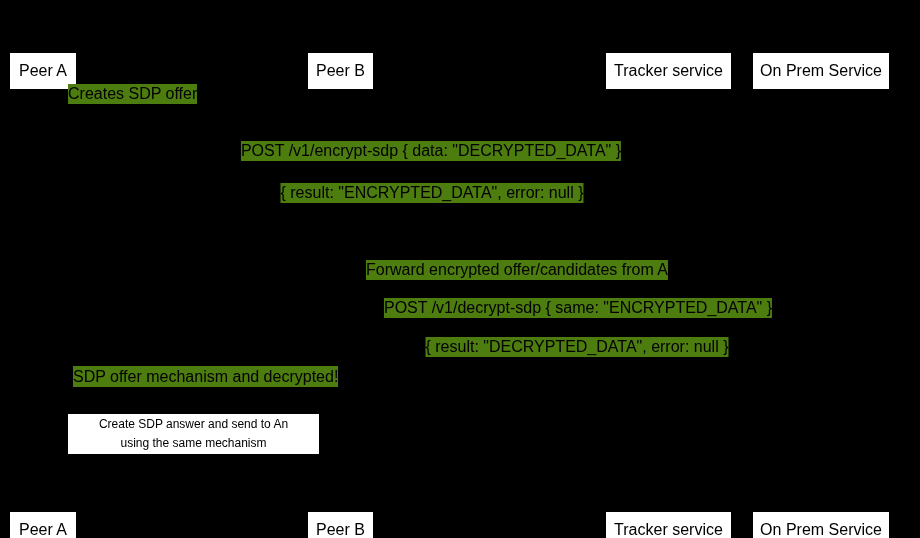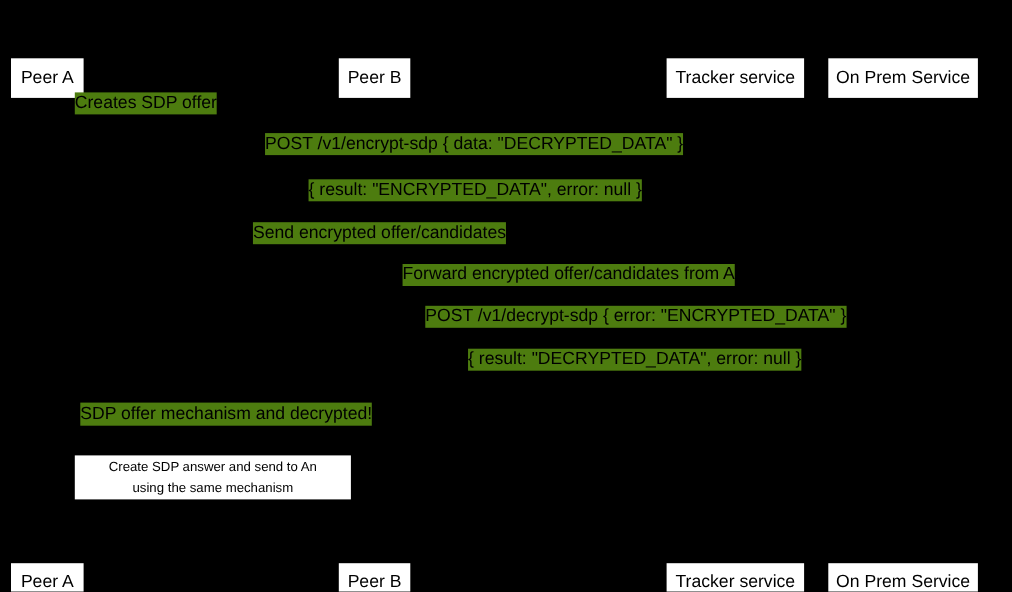--- a/index.html
+++ b/index.html
@@ -33,21 +33,21 @@
   }
   .msg-label {
     position: absolute;
     background: #4d7c0f;
     color: #000000;
     font-size: 16px;
     line-height: 20px;
     padding: 0 0;
     white-space: nowrap;
   }
-  .centered { transform: translateX(-50%); }
+  .centered { transform: translateX(-50%); margin-top: 20px; }
   .note-block {
     position: absolute;
     background: #ffffff;
     color: #000000;
     font-size: 12px;
     line-height: 19px;
     text-align: center;
     padding: 1px 0;
     box-sizing: border-box;
   }
@@ -87,25 +87,24 @@
   <div class="actor-box" style="left:753px; top:22px; width:136px;">
     <span>On Prem Service</span>
   </div>
 
   <div class="msg-label" style="left:68px; top:84px;">Creates SDP offer</div>
 
   <div class="msg-label centered" style="left:431px; top:121px;">POST /v1/encrypt-sdp { data: "DECRYPTED_DATA" }</div>
 
   <div class="msg-label centered" style="left:432px; top:163px;">{ result: "ENCRYPTED_DATA", error: null }</div>
 
-  <div class="msg-label centered" style="left:345px; top:202px;">Send encrypted offer/candidates</div>
 
   <div class="msg-label centered" style="left:517px; top:240px;">Forward encrypted offer/candidates from A</div>
 
-  <div class="msg-label centered" style="left:578px; top:278px;">POST /v1/decrypt-sdp { error: "ENCRYPTED_DATA" }</div>
+  <div class="msg-label centered" style="left:578px; top:278px;">POST /v1/decrypt-sdp { same: "ENCRYPTED_DATA" }</div>
 
   <div class="msg-label centered" style="left:577px; top:317px;">{ result: "DECRYPTED_DATA", error: null }</div>
 
   <div class="msg-label" style="left:73px; top:366px; line-height:21px;">SDP offer mechanism and decrypted!</div>
 
   <div class="note-block" style="left:68px; top:414px; width:251px;">
     <div>Create SDP answer and send to An</div>
     <div>using the same mechanism</div>
   </div>
 

